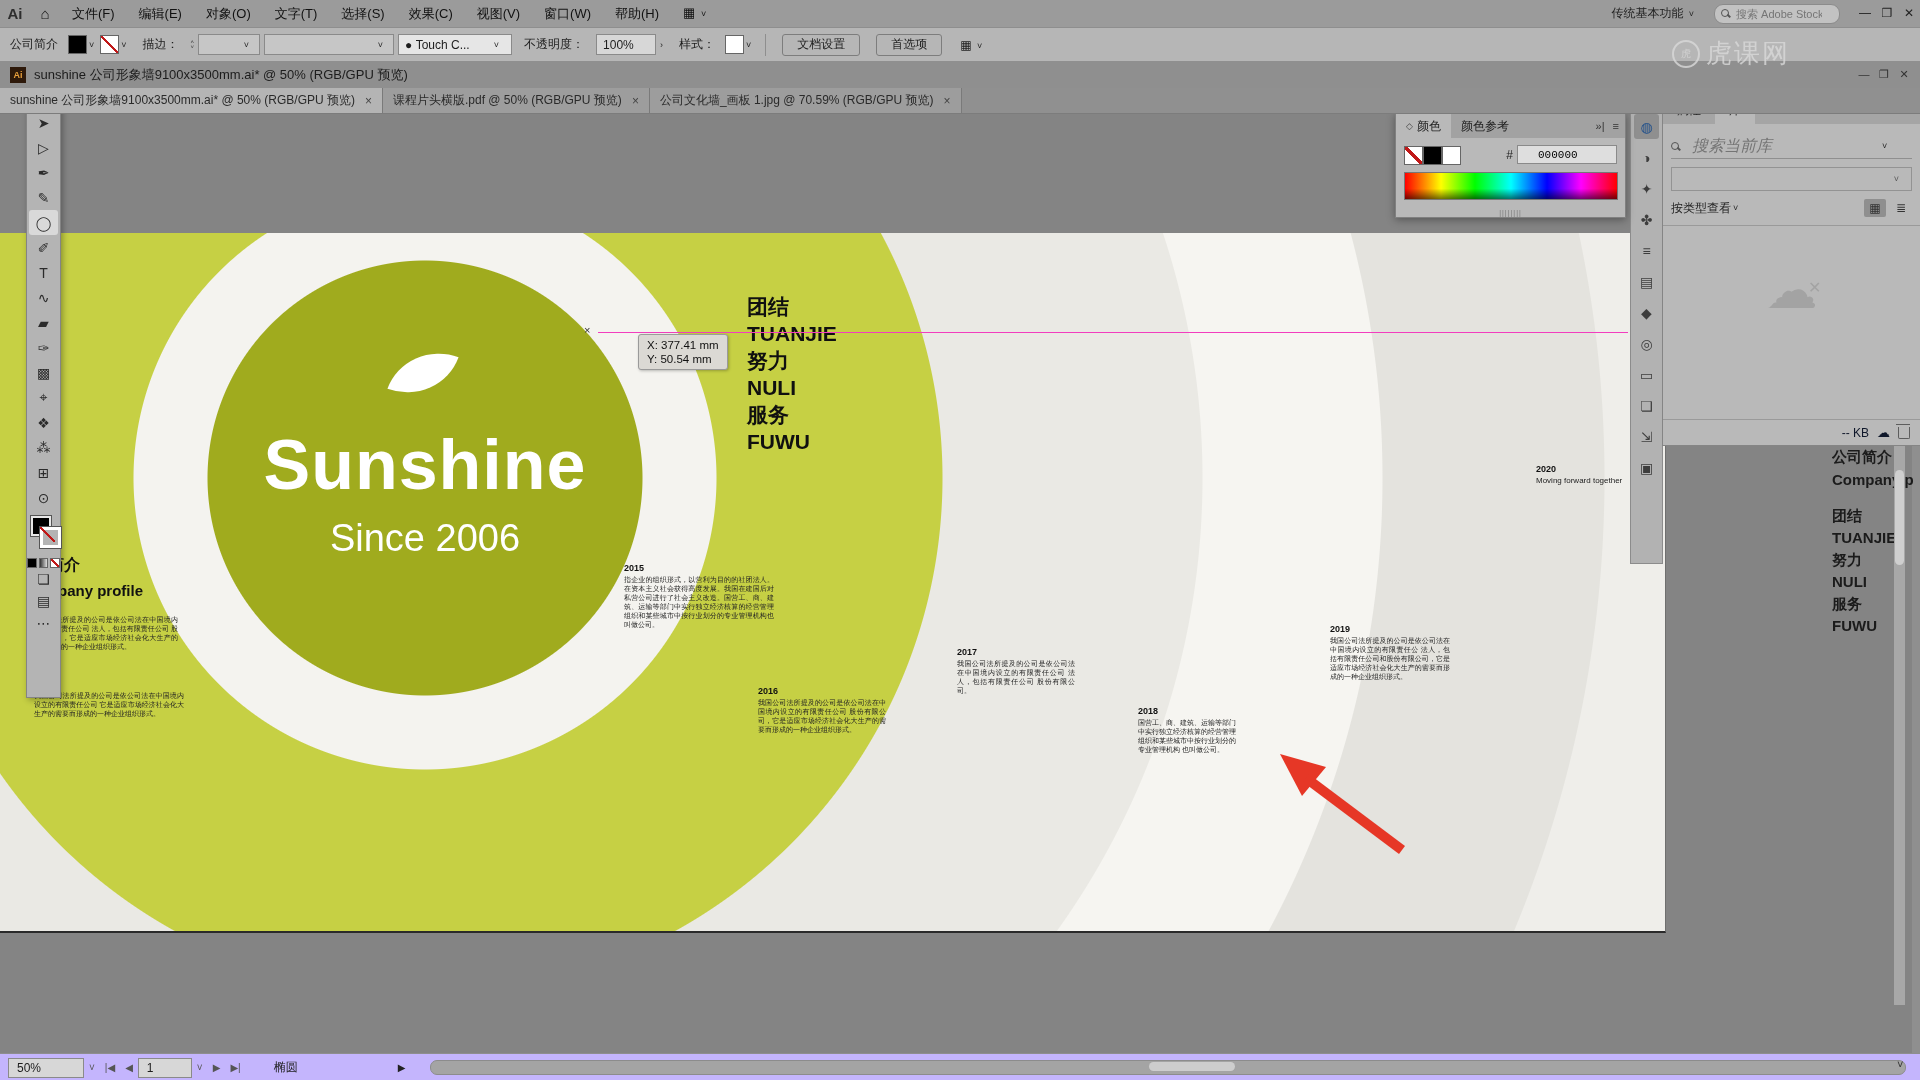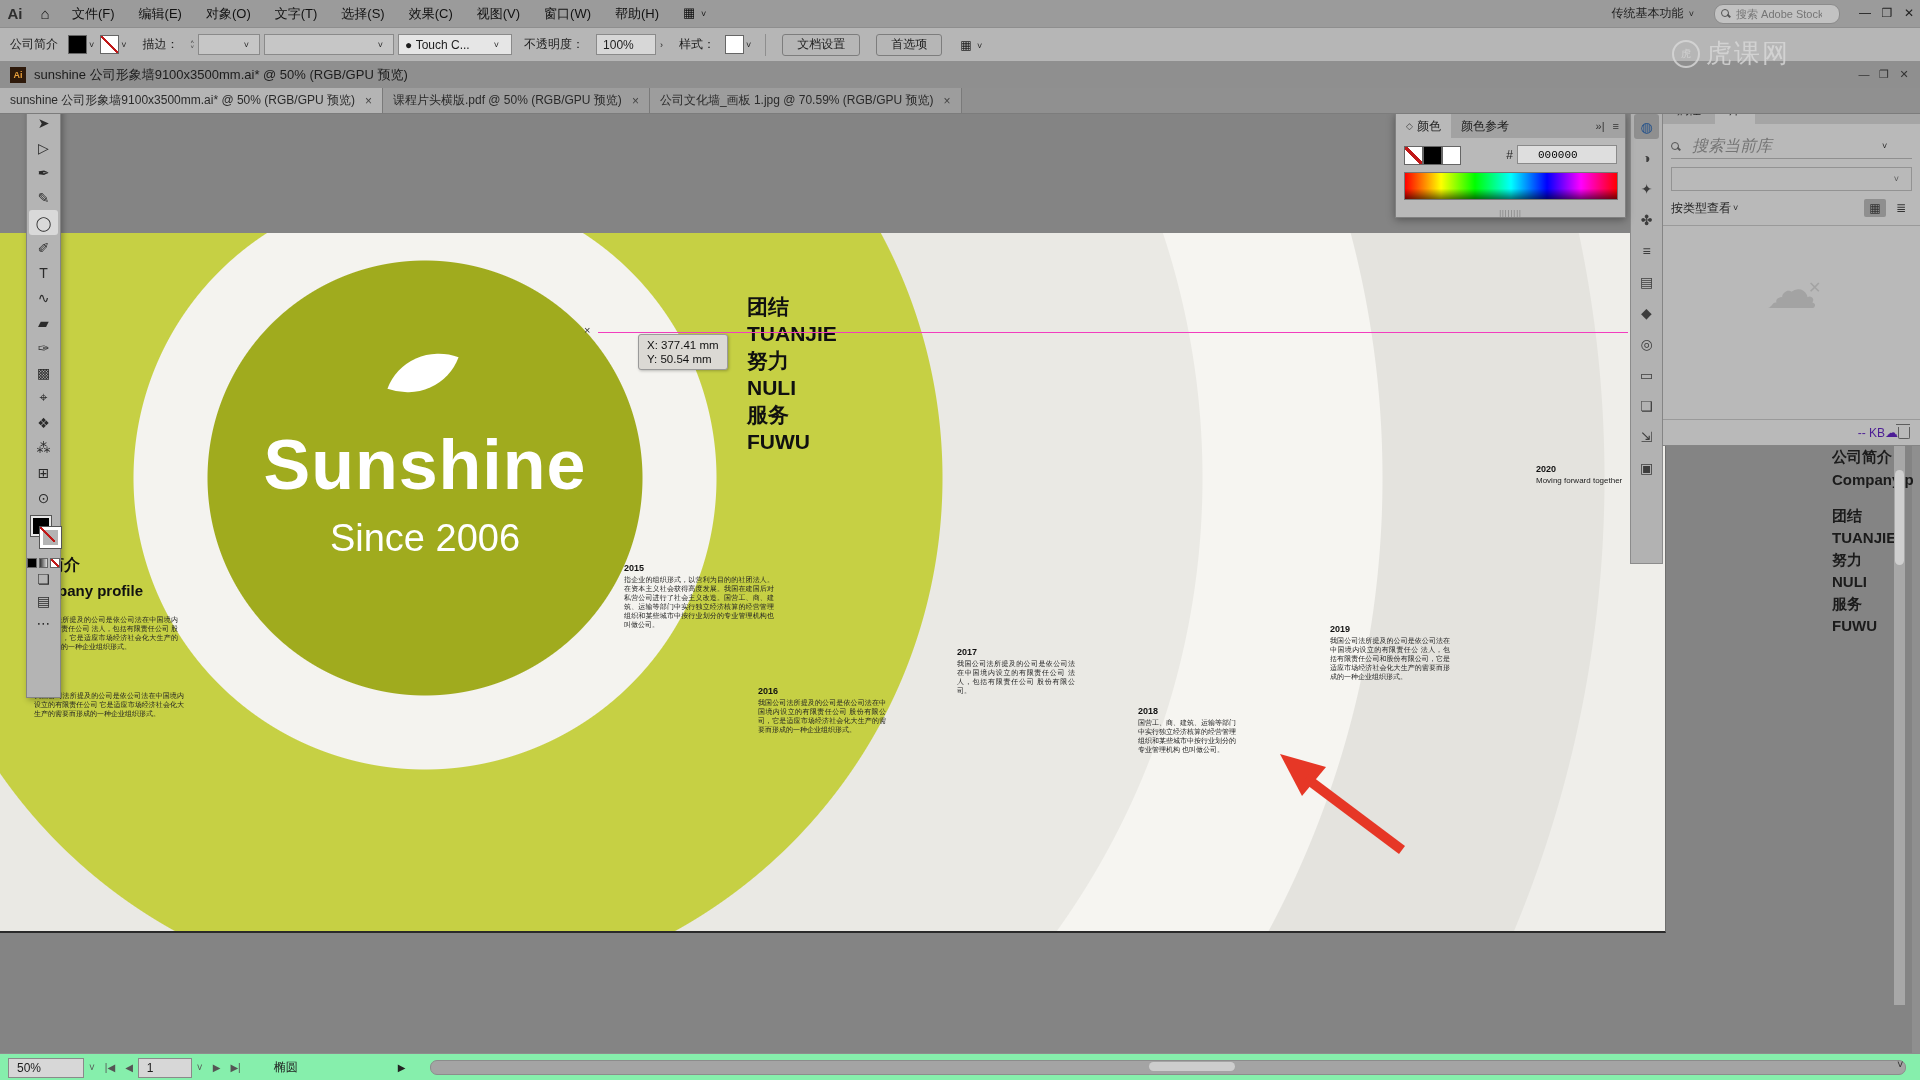--- a/index.html
+++ b/index.html
@@ -136,26 +136,26 @@
   .lib-view{margin:8px 8px 0;display:flex;align-items:center;}
   .vbtn{width:22px;height:18px;display:flex;align-items:center;justify-content:center;
     font-size:12px;color:#333;margin-left:4px;}
   .vbtn.sel{background:#8f8f8f;border-radius:2px;}
   .lib-divider{height:1px;background:#9a9a9a;margin-top:8px;}
   .lib-empty{text-align:center;margin-top:38px;color:#949494;}
   .cloudicon{font-size:52px;line-height:52px;position:relative;display:inline-block;color:#a3a3a3;}
   .cloudx{position:absolute;right:-4px;bottom:2px;font-size:16px;color:#a3a3a3;}
   .lib-msg{font-size:12.5px;color:#8d8d8d;line-height:19px;margin-top:10px;white-space:pre-line;}
   .lib-bottom{position:absolute;left:0;bottom:0;width:100%;height:26px;border-top:1px solid #9a9a9a;
-    display:flex;align-items:center;justify-content:flex-end;padding-right:10px;
-    box-sizing:border-box;color:#4c1d95;font-size:12px;}
+    display:flex;align-items:center;justify-content:flex-end;gap:8px;padding-right:10px;
+    box-sizing:border-box;color:#0f172a;font-size:12px;}
   .trash{width:10px;height:11px;border:1.3px solid #5d5d5d;border-top:0;border-radius:0 0 2px 2px;position:relative;}
   .trash:before{content:"";position:absolute;left:-3px;top:-3px;width:14px;height:1.5px;background:#5d5d5d;}
   
-  .statusbar{left:0;top:1053px;width:1920px;height:27px;background:#86efac;border-top:1px solid #8e8e8e;
+  .statusbar{left:0;top:1053px;width:1920px;height:27px;background:#c4b5fd;border-top:1px solid #8e8e8e;
     display:flex;align-items:center;font-size:12px;color:#1d1d1d;z-index:50;}
   .sb-box{background:#d7d7d7;border:1px solid #8a8a8a;height:18px;display:flex;align-items:center;padding:0 8px;}
   .sb-nav{font-size:10px;color:#555;margin:0 5px;}
   .sb-scroll{position:relative;flex:1;height:13px;background:#a4a4a4;border:1px solid #8c8c8c;
     border-radius:7px;margin:0 14px 0 20px;}
   .sb-thumb{position:absolute;left:718px;top:1px;width:86px;height:9px;background:#cdcdcd;border-radius:5px;}
   
   .watermark{left:1672px;top:36px;z-index:60;display:flex;align-items:center;gap:6px;opacity:.8;}
   .wm-circle{width:24px;height:24px;border:2.5px solid #d9d9d9;border-radius:50%;
     display:flex;align-items:center;justify-content:center;font-size:10px;color:#d9d9d9;}

